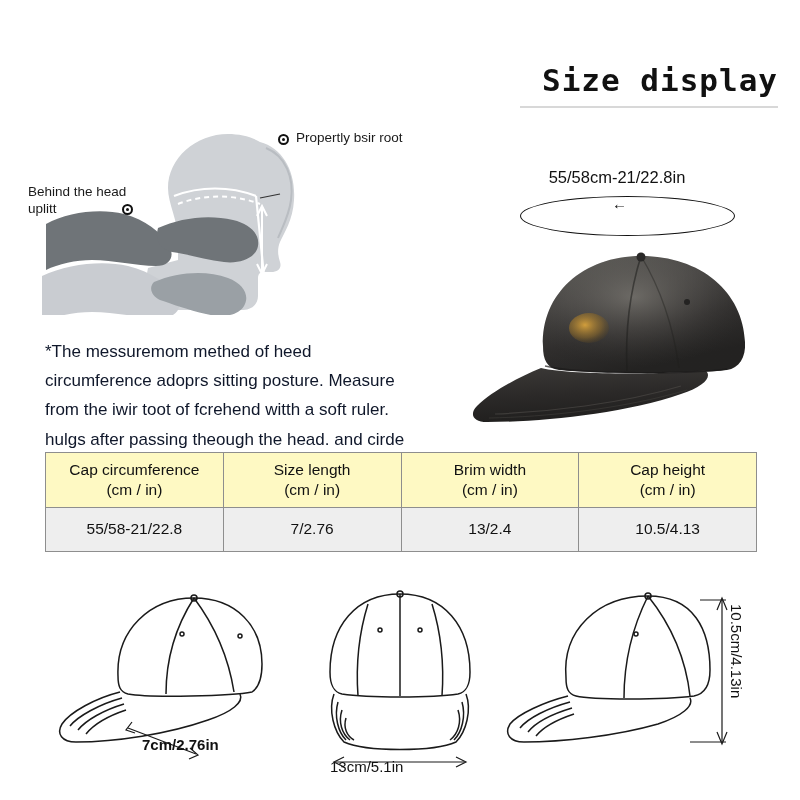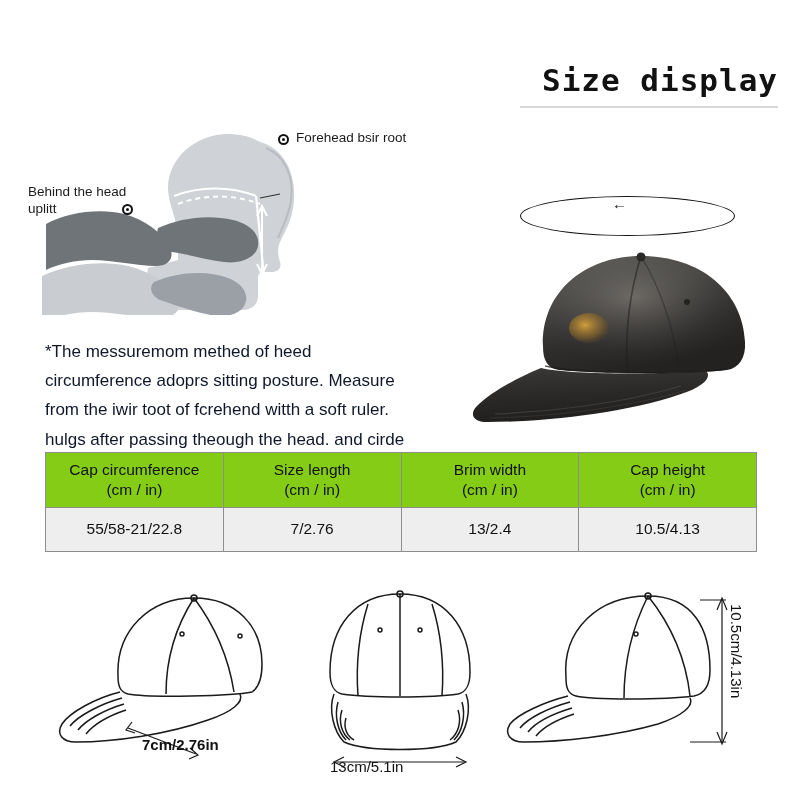--- a/index.html
+++ b/index.html
@@ -120,21 +120,21 @@
     width: 712px;
     border-collapse: collapse;
   }
   .table th, .table td {
     border: 1px solid #8e8e8e;
     text-align: center;
     font-weight: normal;
     color: #111;
   }
   .table th {
-    background: #84cc16;
+    background: #fef9c3;
     font-size: 15.5px;
     line-height: 1.28;
     padding: 7px 4px;
     height: 48px;
   }
   .table td {
     background: #eeeeee;
     font-size: 15.5px;
     height: 44px;
     margin-top: 40px;
@@ -200,27 +200,28 @@
         <path d="M234 108 L234 172"></path>
         <path d="M229 116 L234 106 L239 116"></path>
         <path d="M229 164 L234 174 L239 164"></path>
       </g>
 
       <path d="M232 98 L252 94" stroke="#333" stroke-width="1.2" fill="none"></path>
     </svg>
   </div>
 
   <div class="bullet bullet-forehead"></div>
-  <div class="lbl lbl-forehead">Forehead bsir root</div>
+  <div class="lbl lbl-forehead">Propertly bsir root</div>
 
   <div class="bullet bullet-behind"></div>
   <div class="lbl lbl-behind">Behind the head uplitt</div>
 
   <div class="note">*The messuremom methed of heed circumference adoprs sitting posture. Measure from the iwir toot of fcrehend witth a soft ruler. hulgs after passing theough the head. and cirde sround the head. Mesurmomems ere indutated in the hair. Propertly tension the scft teet</div>
 
+  <div class="ellipse-label">55/58cm-21/22.8in</div>
   <div class="ellipse"></div>
   <div class="ellipse-arrow">←</div>
 
   <div class="cap-photo">
     <svg width="320" height="200" viewBox="0 0 320 200" xmlns="http://www.w3.org/2000/svg">
       <defs>
         <linearGradient id="crownG" x1="0" y1="0" x2="0.4" y2="1">
           <stop offset="0%" stop-color="#5d5c58"></stop>
           <stop offset="38%" stop-color="#4a4846"></stop>
           <stop offset="70%" stop-color="#343231"></stop>

